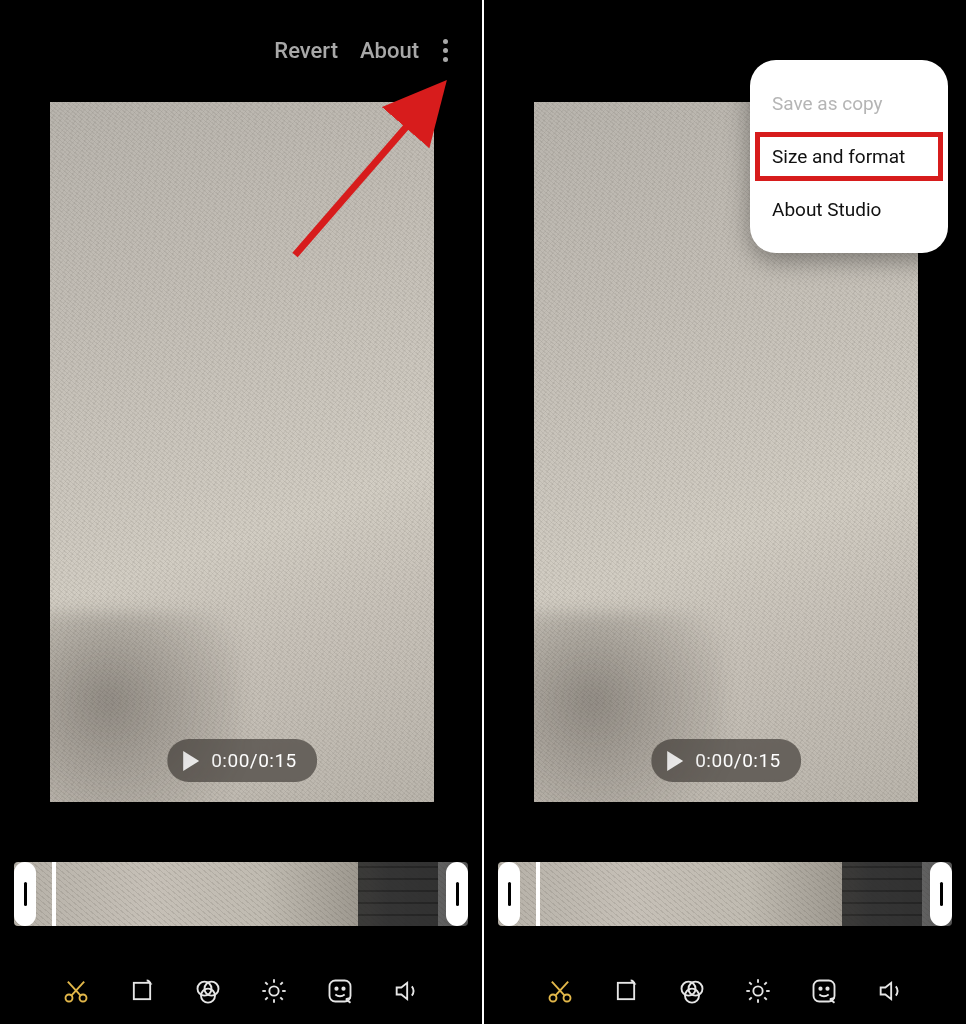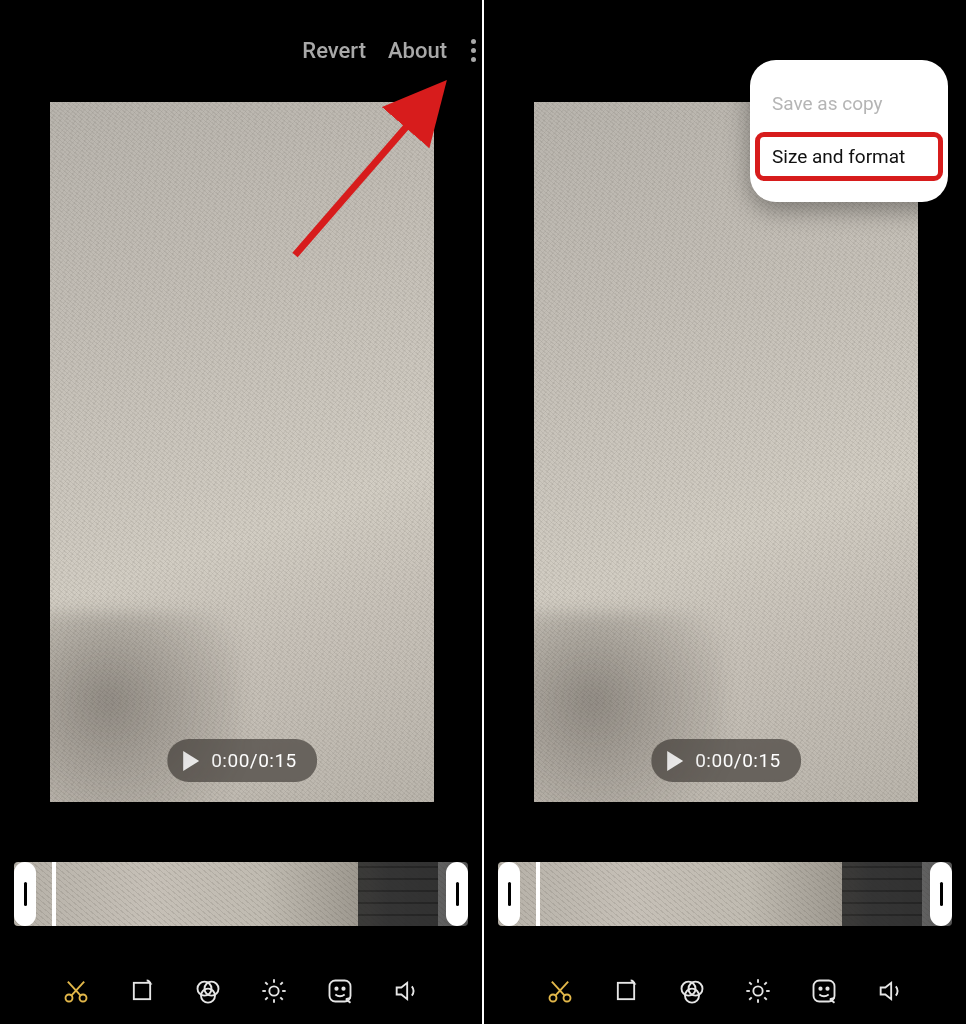--- a/index.html
+++ b/index.html
@@ -22,21 +22,21 @@
   }
   .topbar {
     position: absolute;
     top: 0;
     left: 0;
     right: 0;
     height: 100px;
     display: flex;
     justify-content: flex-end;
     align-items: center;
-    padding-right: 4px;
+    padding-right: 32px;
     gap: 22px;
   }
   .topbar span {
     color: #a8a8a8;
     font-size: 22px;
     font-weight: 500;
   }
   .more-icon {
     display: flex;
     flex-direction: column;
@@ -198,21 +198,20 @@
     padding: 14px 22px;
     font-size: 19px;
     color: #111;
   }
   .popup-item.disabled { color: #b5b5b5; }
   .popup-item.highlight {
     outline: 5px solid #d71c1c;
     outline-offset: -4px;
     margin: 4px 6px;
     padding: 12px 16px;
-    border-radius: 8px;
   }
 </style>
 </head>
 <body>
 
 <div class="screen">
   <div class="topbar">
     <span>Revert</span>
     <span>About</span>
     <div class="more-icon">
@@ -306,20 +305,21 @@
   <div class="video-frame">
     <div class="play-pill">
       <div class="play-triangle"></div>
       <div class="time">0:00/0:15</div>
     </div>
   </div>
 
   <div class="popup">
     <div class="popup-item disabled">Save as copy</div>
     <div class="popup-item highlight">Size and format</div>
+    <div class="popup-item">About Studio</div>
   </div>
 
   <div class="timeline">
     <div class="kb"></div>
     <div class="handle left"></div>
     <div class="playhead"></div>
     <div class="handle right"></div>
   </div>
 
   <div class="toolbar">

